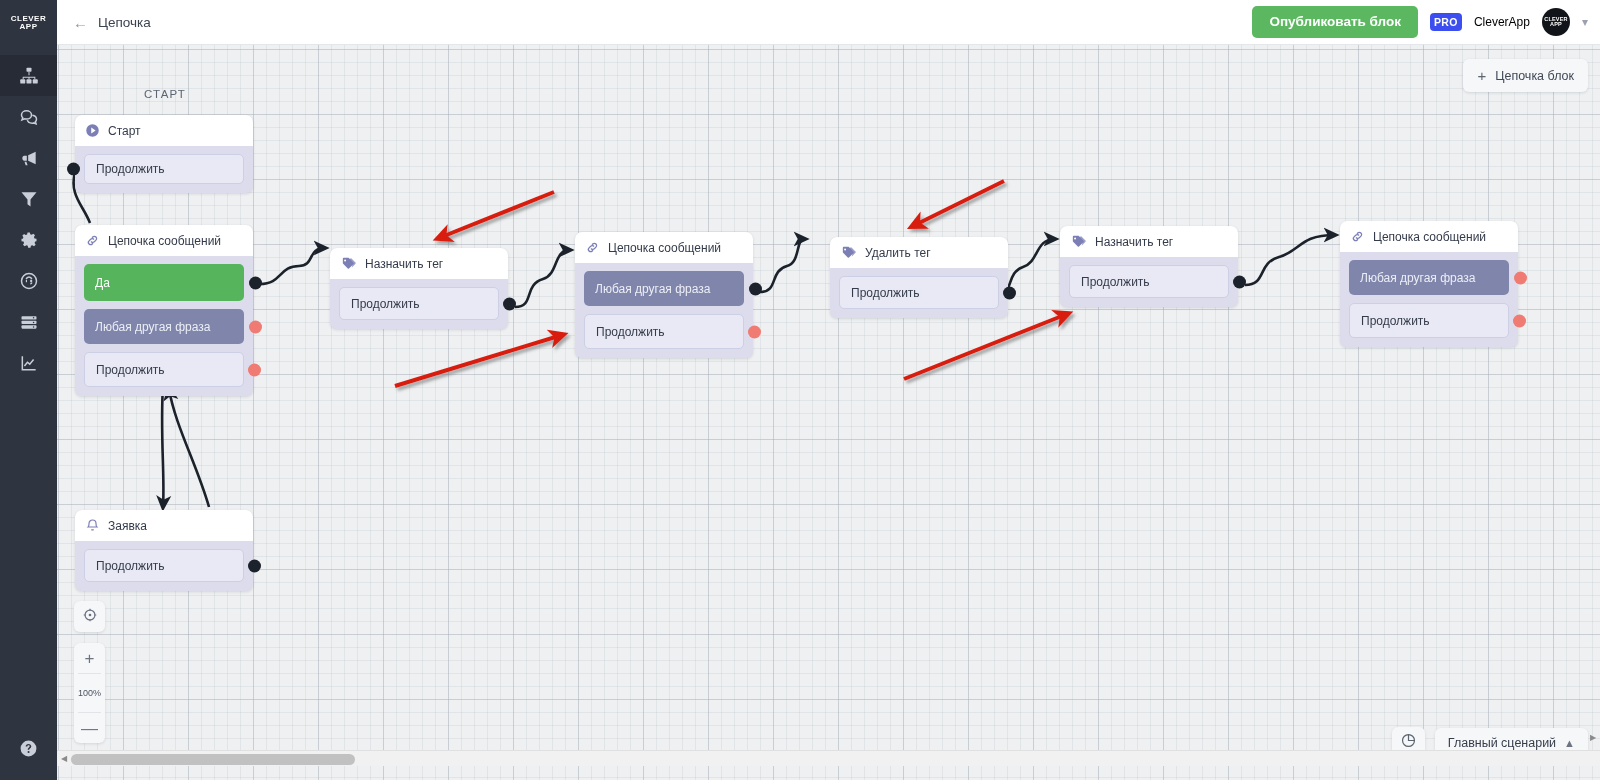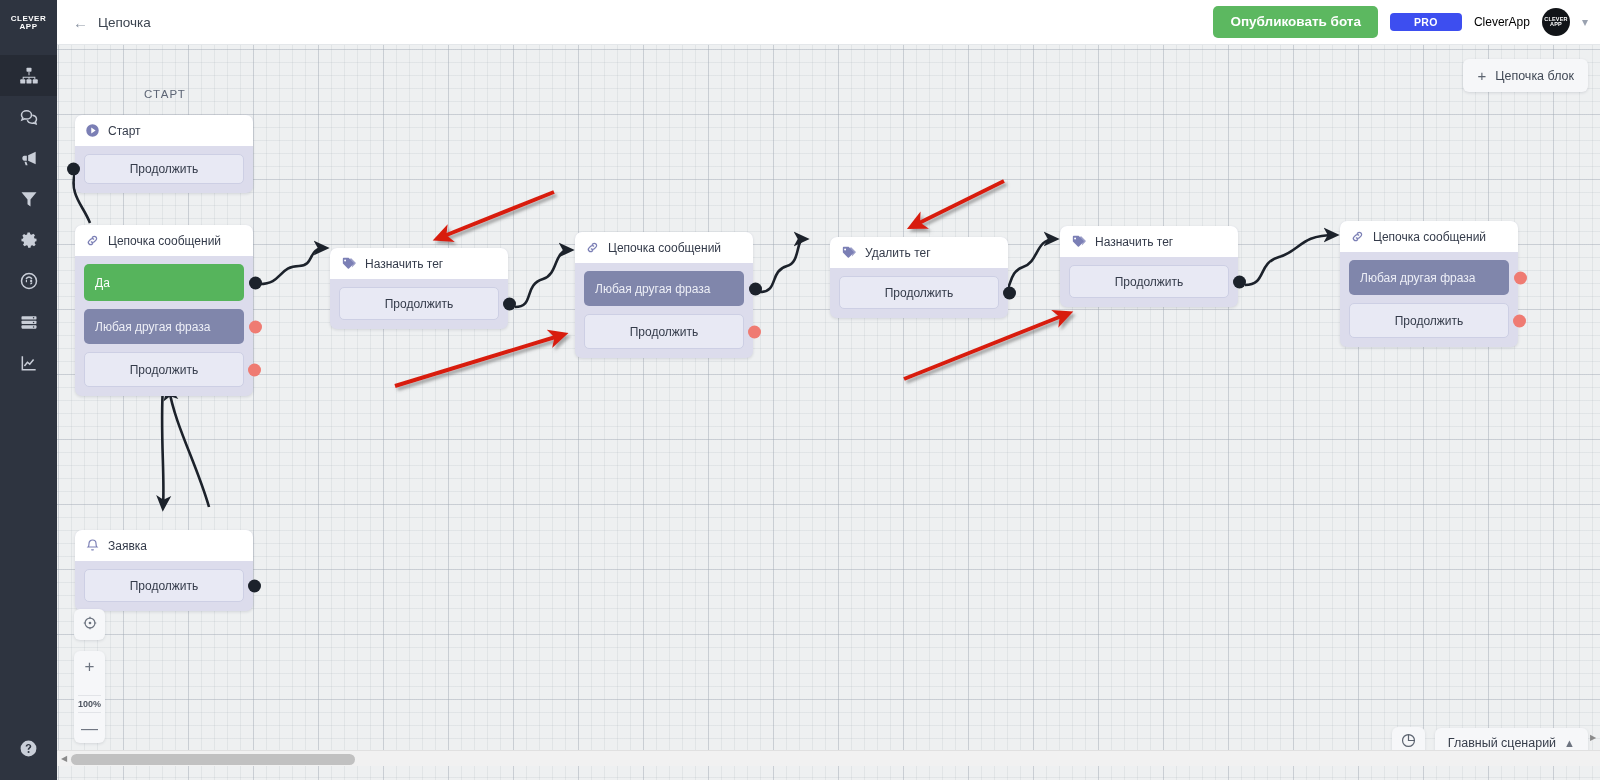--- a/index.html
+++ b/index.html
@@ -62,21 +62,21 @@
   }
   .publish-btn {
     background: #5cb860; color: #fff;
     font-size: 13.5px; font-weight: bold;
     border-radius: 5px; padding: 9px 17px;
     line-height: 1;
   }
   .pro-badge {
     background: #3d4ef0; color: #fff;
     font-size: 10.5px; font-weight: bold;
-    border-radius: 4px; padding: 4px 24px; line-height: 1;
+    border-radius: 4px; padding: 4px 4px; line-height: 1;
     letter-spacing: .4px;
   }
   .user-name { color: #000000; font-size: 12px; }
   .avatar {
     width: 28px; height: 28px; border-radius: 50%;
     background: #111418; color: #fff;
     display: flex; flex-direction: column;
     align-items: center; justify-content: center;
     line-height: 1;
   }
@@ -126,21 +126,21 @@
   .node-body { padding: 8px 9px 9px 9px; }
   .port {
     position: relative;
     height: 30px; border-radius: 5px;
     display: flex; align-items: center;
     padding: 0 11px;
     font-size: 12px;
     margin-bottom: 8px;
   }
   .port:last-child { margin-bottom: 0; }
-  .port.default { background: #e8e9f4; border: 1px solid #cdcfe4; color: #343b4a; justify-content: center; }
+  .port.default { background: #e8e9f4; border: 1px solid #cdcfe4; color: #343b4a; }
   .port.green   { background: #56b45c; color: #ffffff; }
   .port.purple  { background: #8086ab; color: #eceef6; }
 
   .dot {
     position: absolute; width: 13px; height: 13px; border-radius: 50%;
   }
   .dot.black { background: #1c222b; }
   .dot.red   { background: #ef7b72; }
   .dot.right { right: -18px; top: 50%; transform: translateY(-50%); }
   .dot.left  { left: -18px;  top: 50%; transform: translateY(-50%); }
@@ -182,23 +182,23 @@
     border-radius: 6px;
     box-shadow: 0 1px 3px rgba(40,50,70,.13);
     display: flex; flex-direction: column; align-items: center;
   }
   .zoom-btn {
     width: 31px; height: 30px;
     display: flex; align-items: center; justify-content: center;
     color: #6d7480; font-size: 17px; line-height: 1;
   }
   .zoom-level {
-    font-size: 9px; color: #4c535f; font-weight: bold;
-    padding: 3px 0; width: 23px; text-align: center;
-    border-top: 1px solid #e2e4e8; border-bottom: 1px solid #e2e4e8; margin-top: 14px;
+    font-size: 9px; color: #4c535f; font-weight: normal;
+    padding: 14px 0; width: 23px; text-align: center;
+    border-top: 1px solid #e2e4e8; border-bottom: 1px solid #e2e4e8;
   }
 
   .bottom-right {
     position: absolute; right: 12px; bottom: 22px;
     display: flex; align-items: center; gap: 10px;
     z-index: 12;
   }
   .history-btn {
     width: 33px; height: 31px; border-radius: 6px;
     background: #f6f7f9;
@@ -331,21 +331,21 @@
       </span>
     </div>
   </div>
 
   <div class="topbar">
     <div class="back-btn">
       <span class="back-arrow">←</span>
       <span>Цепочка</span>
     </div>
     <div class="topbar-right">
-      <div class="publish-btn">Опубликовать бота</div>
+      <div class="publish-btn">Опубликовать блок</div>
       <div class="pro-badge">PRO</div>
       <div class="user-name">CleverApp</div>
       <div class="avatar">
         <span>CLEVER</span>
         <span>APP</span>
       </div>
       <div class="caret">▾</div>
     </div>
   </div>
 
@@ -426,21 +426,21 @@
           <span>Любая другая фраза</span>
           <span class="dot red right"></span>
         </div>
         <div class="port default" style="height:35px;">
           <span>Продолжить</span>
           <span class="dot red right"></span>
         </div>
       </div>
     </div>
 
-    <div class="node" style="left:18px; top:465px;margin-top:20px;">
+    <div class="node" style="left:18px; top:465px;">
       <div class="node-head">
         <span class="node-head-icon">
           <svg width="15" height="15" viewBox="0 0 24 24" fill="none" stroke="currentColor" stroke-width="1.9">
             <path d="M12 3.2a5.6 5.6 0 0 0-5.6 5.6c0 4.3-1.4 5.6-1.4 5.6h14s-1.4-1.3-1.4-5.6A5.6 5.6 0 0 0 12 3.2z"></path>
             <path d="M10.4 18.2a1.8 1.8 0 0 0 3.2 0"></path>
           </svg>
         </span>
         <span class="node-title">Заявка</span>
       </div>
       <div class="node-body">

